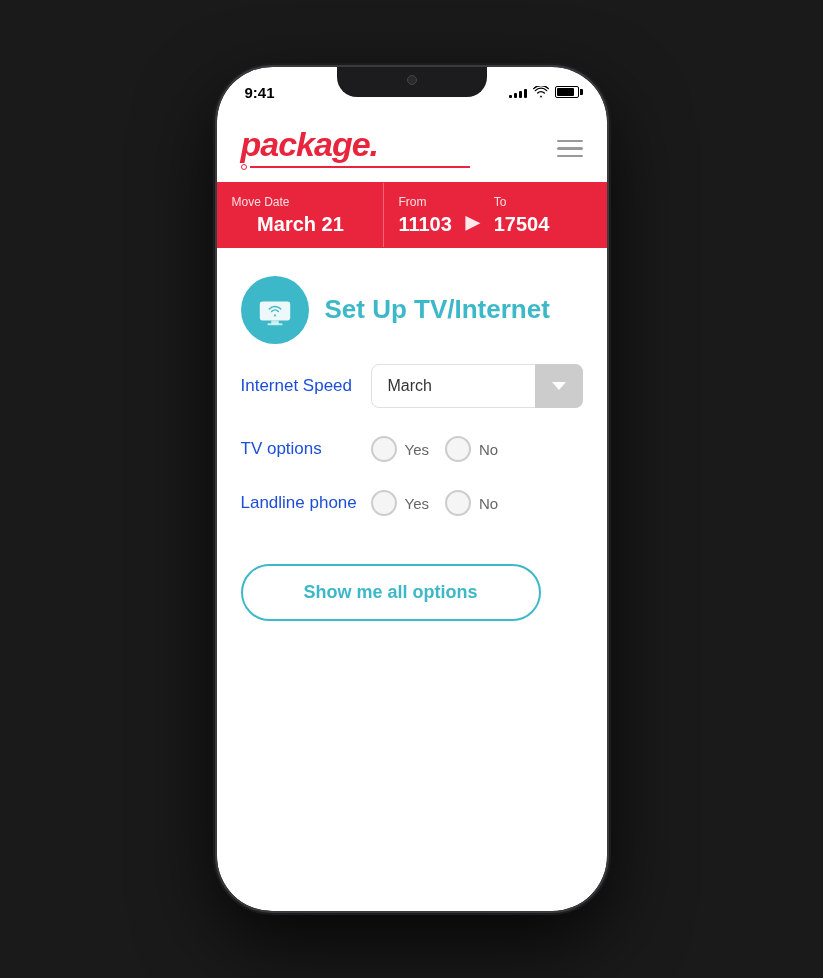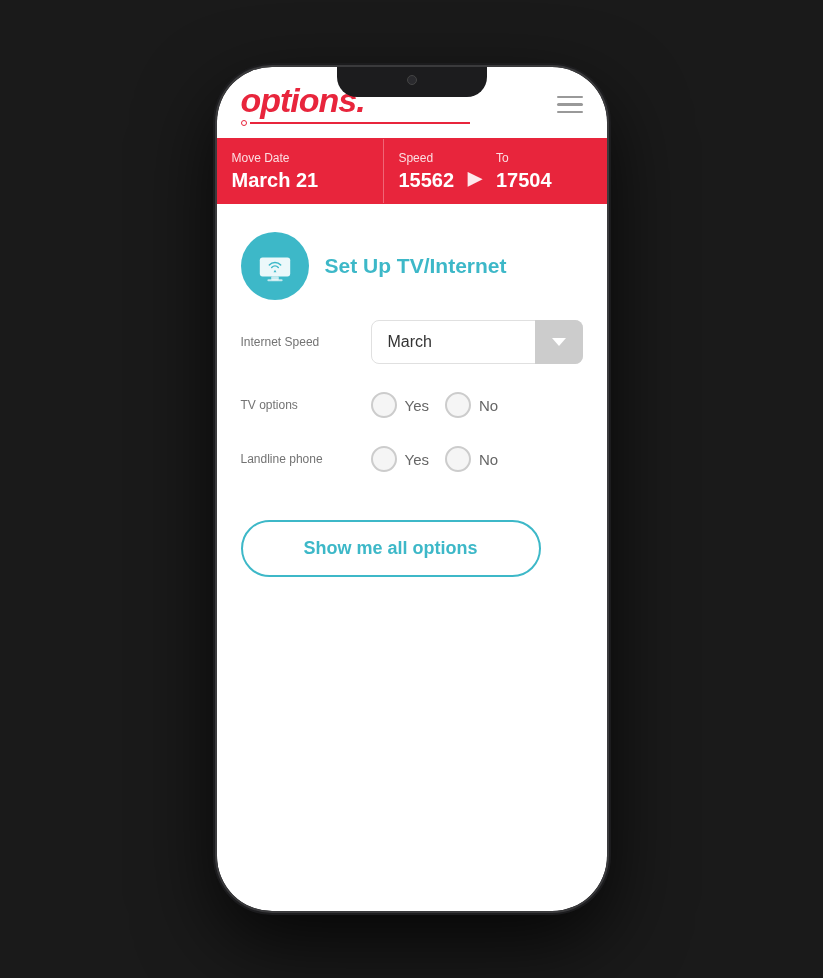--- a/index.html
+++ b/index.html
@@ -204,20 +204,21 @@
       font-weight: 500;
       color: rgba(255,255,255,0.85);
       margin-bottom: 4px;
     }
 
     .stat-value {
       font-size: 20px;
       font-weight: 800;
       color: #fff;
       line-height: 1.1;
+      text-align: center;
     }
 
     .stat-cell.completed {
       flex: 1.2;
     }
 
     .progress-bar-container {
       margin-top: 6px;
       background: rgba(255,255,255,0.3);
       border-radius: 10px;
@@ -266,40 +267,40 @@
       justify-content: center;
       flex-shrink: 0;
     }
 
     .tv-svg {
       width: 38px;
       height: 38px;
     }
 
     .section-title {
-      font-size: 21px;
+      font-size: 26px;
       font-weight: 800;
       color: #3db8c8;
       line-height: 1.2;
     }
 
     
     .form-section {
       padding: 0 24px;
     }
 
     .form-row {
       display: flex;
       align-items: center;
       margin-bottom: 28px;
     }
 
     .form-label {
-      font-size: 12px;
-      color: #737373;
+      font-size: 17px;
+      color: #1d4ed8;
       width: 130px;
       flex-shrink: 0;
     }
 
     .select-container {
       flex: 1;
       position: relative;
     }
 
     .select-box {
@@ -429,48 +430,68 @@
 </head>
 <body>
 
 <div class="phone-outer">
   <div class="phone-screen">
 
     <div class="notch">
       <div class="notch-camera"></div>
     </div>
 
+    <div class="status-bar">
+      <span class="status-time">9:41</span>
+      <div class="status-icons">
+        <div class="signal-bars">
+          <div class="signal-bar" style="height:3px;"></div>
+          <div class="signal-bar" style="height:5px;"></div>
+          <div class="signal-bar" style="height:7px;"></div>
+          <div class="signal-bar" style="height:9px;"></div>
+        </div>
+        <svg width="16" height="12" viewBox="0 0 24 18">
+          <path d="M12 14l2 3H10l2-3z" fill="#000"></path>
+          <path d="M7 10.5a7 7 0 0 1 10 0" fill="none" stroke="#000" stroke-width="2" stroke-linecap="round"></path>
+          <path d="M3.5 7A11.5 11.5 0 0 1 20.5 7" fill="none" stroke="#000" stroke-width="2" stroke-linecap="round"></path>
+          <path d="M1 4A15 15 0 0 1 23 4" fill="none" stroke="#000" stroke-width="2" stroke-linecap="round"></path>
+        </svg>
+        <div class="battery-icon">
+          <div class="battery-fill"></div>
+        </div>
+      </div>
+    </div>
 
     <div class="app-content">
 
       <div class="app-header">
         <div class="logo-wrapper">
-          <div class="logo-text">options.</div>
+          <div class="logo-text">package.</div>
           <div class="logo-line">
             <div class="logo-circle"></div>
             <div class="logo-dash"></div>
           </div>
         </div>
         <div class="hamburger">
           <div class="hamburger-line"></div>
           <div class="hamburger-line"></div>
           <div class="hamburger-line"></div>
         </div>
       </div>
 
       <div class="stats-bar">
         <div class="stat-cell">
           <div class="stat-label">Move Date</div>
           <div class="stat-value">March 21</div>
         </div>
         <div class="stat-cell route">
           <div style="display:flex; gap:14px;">
             <div>
-              <div class="stat-label">Speed</div>
-              <div class="stat-value">15562</div>
+              <div class="stat-label">From</div>
+              <div class="stat-value">11103</div>
             </div>
             <div style="display:flex;align-items:flex-end;padding-bottom:2px;">
               <span style="color:rgba(255,255,255,0.9);font-size:18px;font-weight:700;">▶</span>
             </div>
             <div>
               <div class="stat-label">To</div>
               <div class="stat-value">17504</div>
             </div>
           </div>
         </div>

